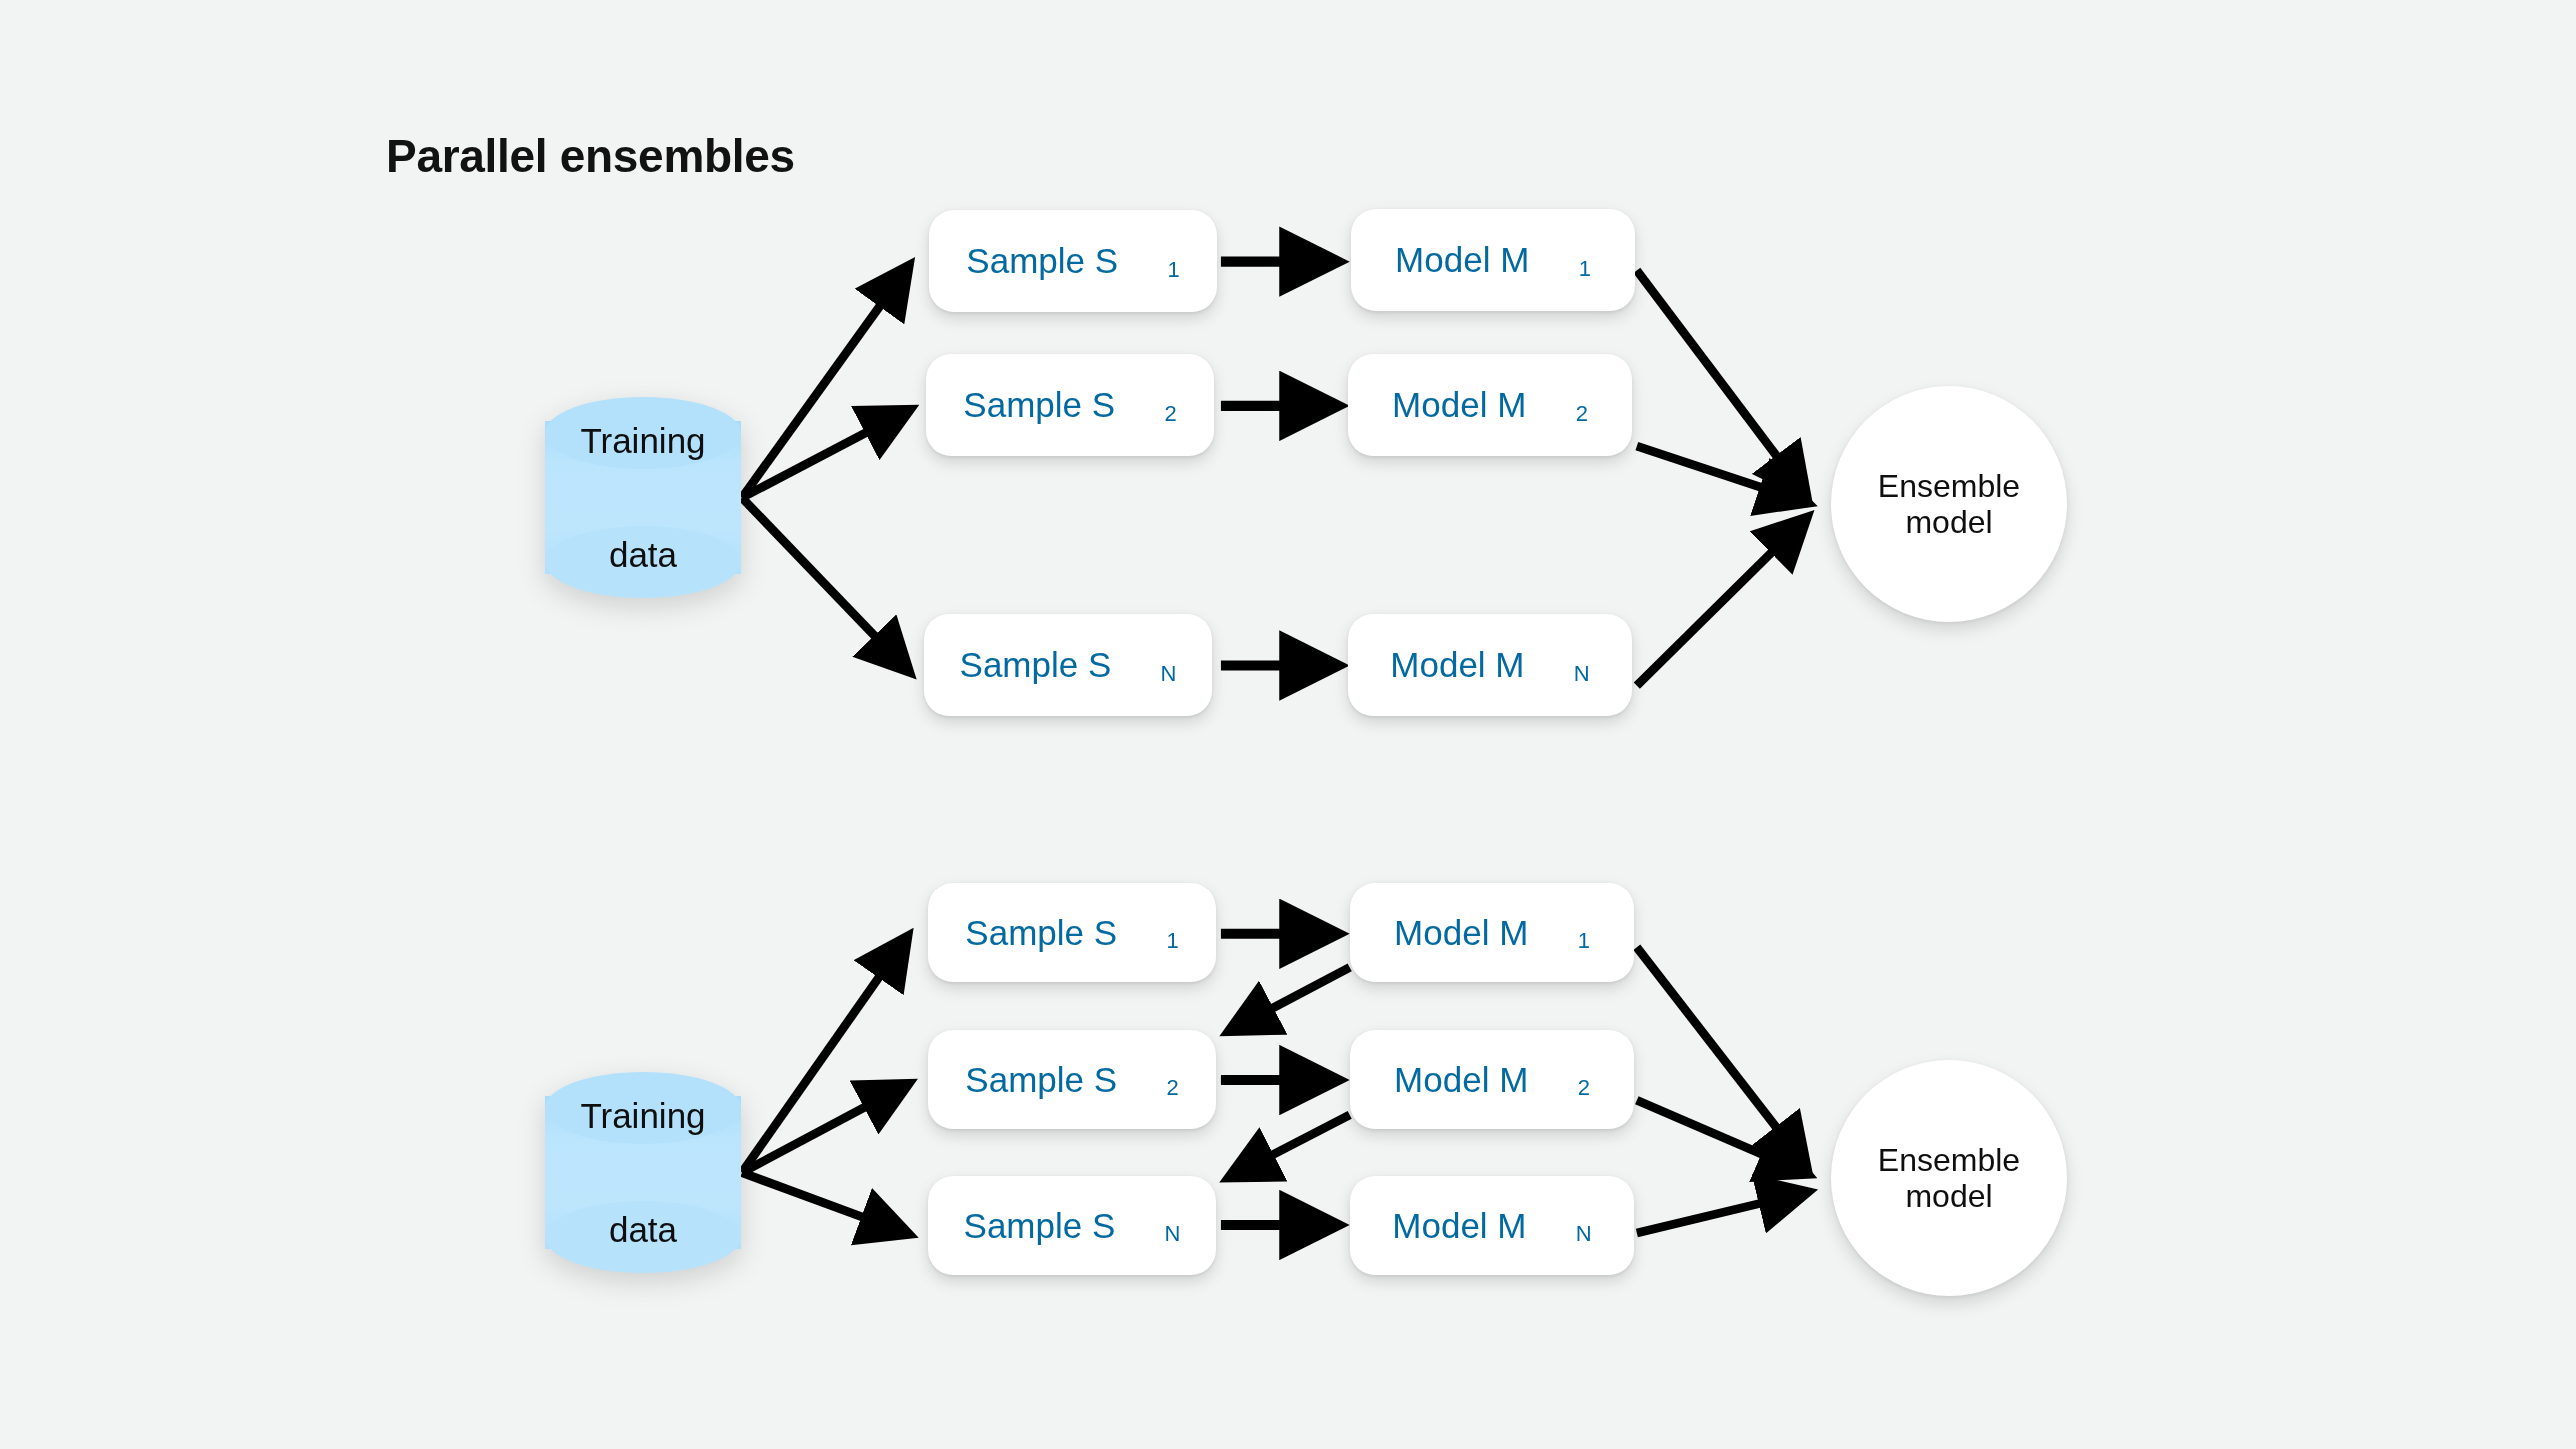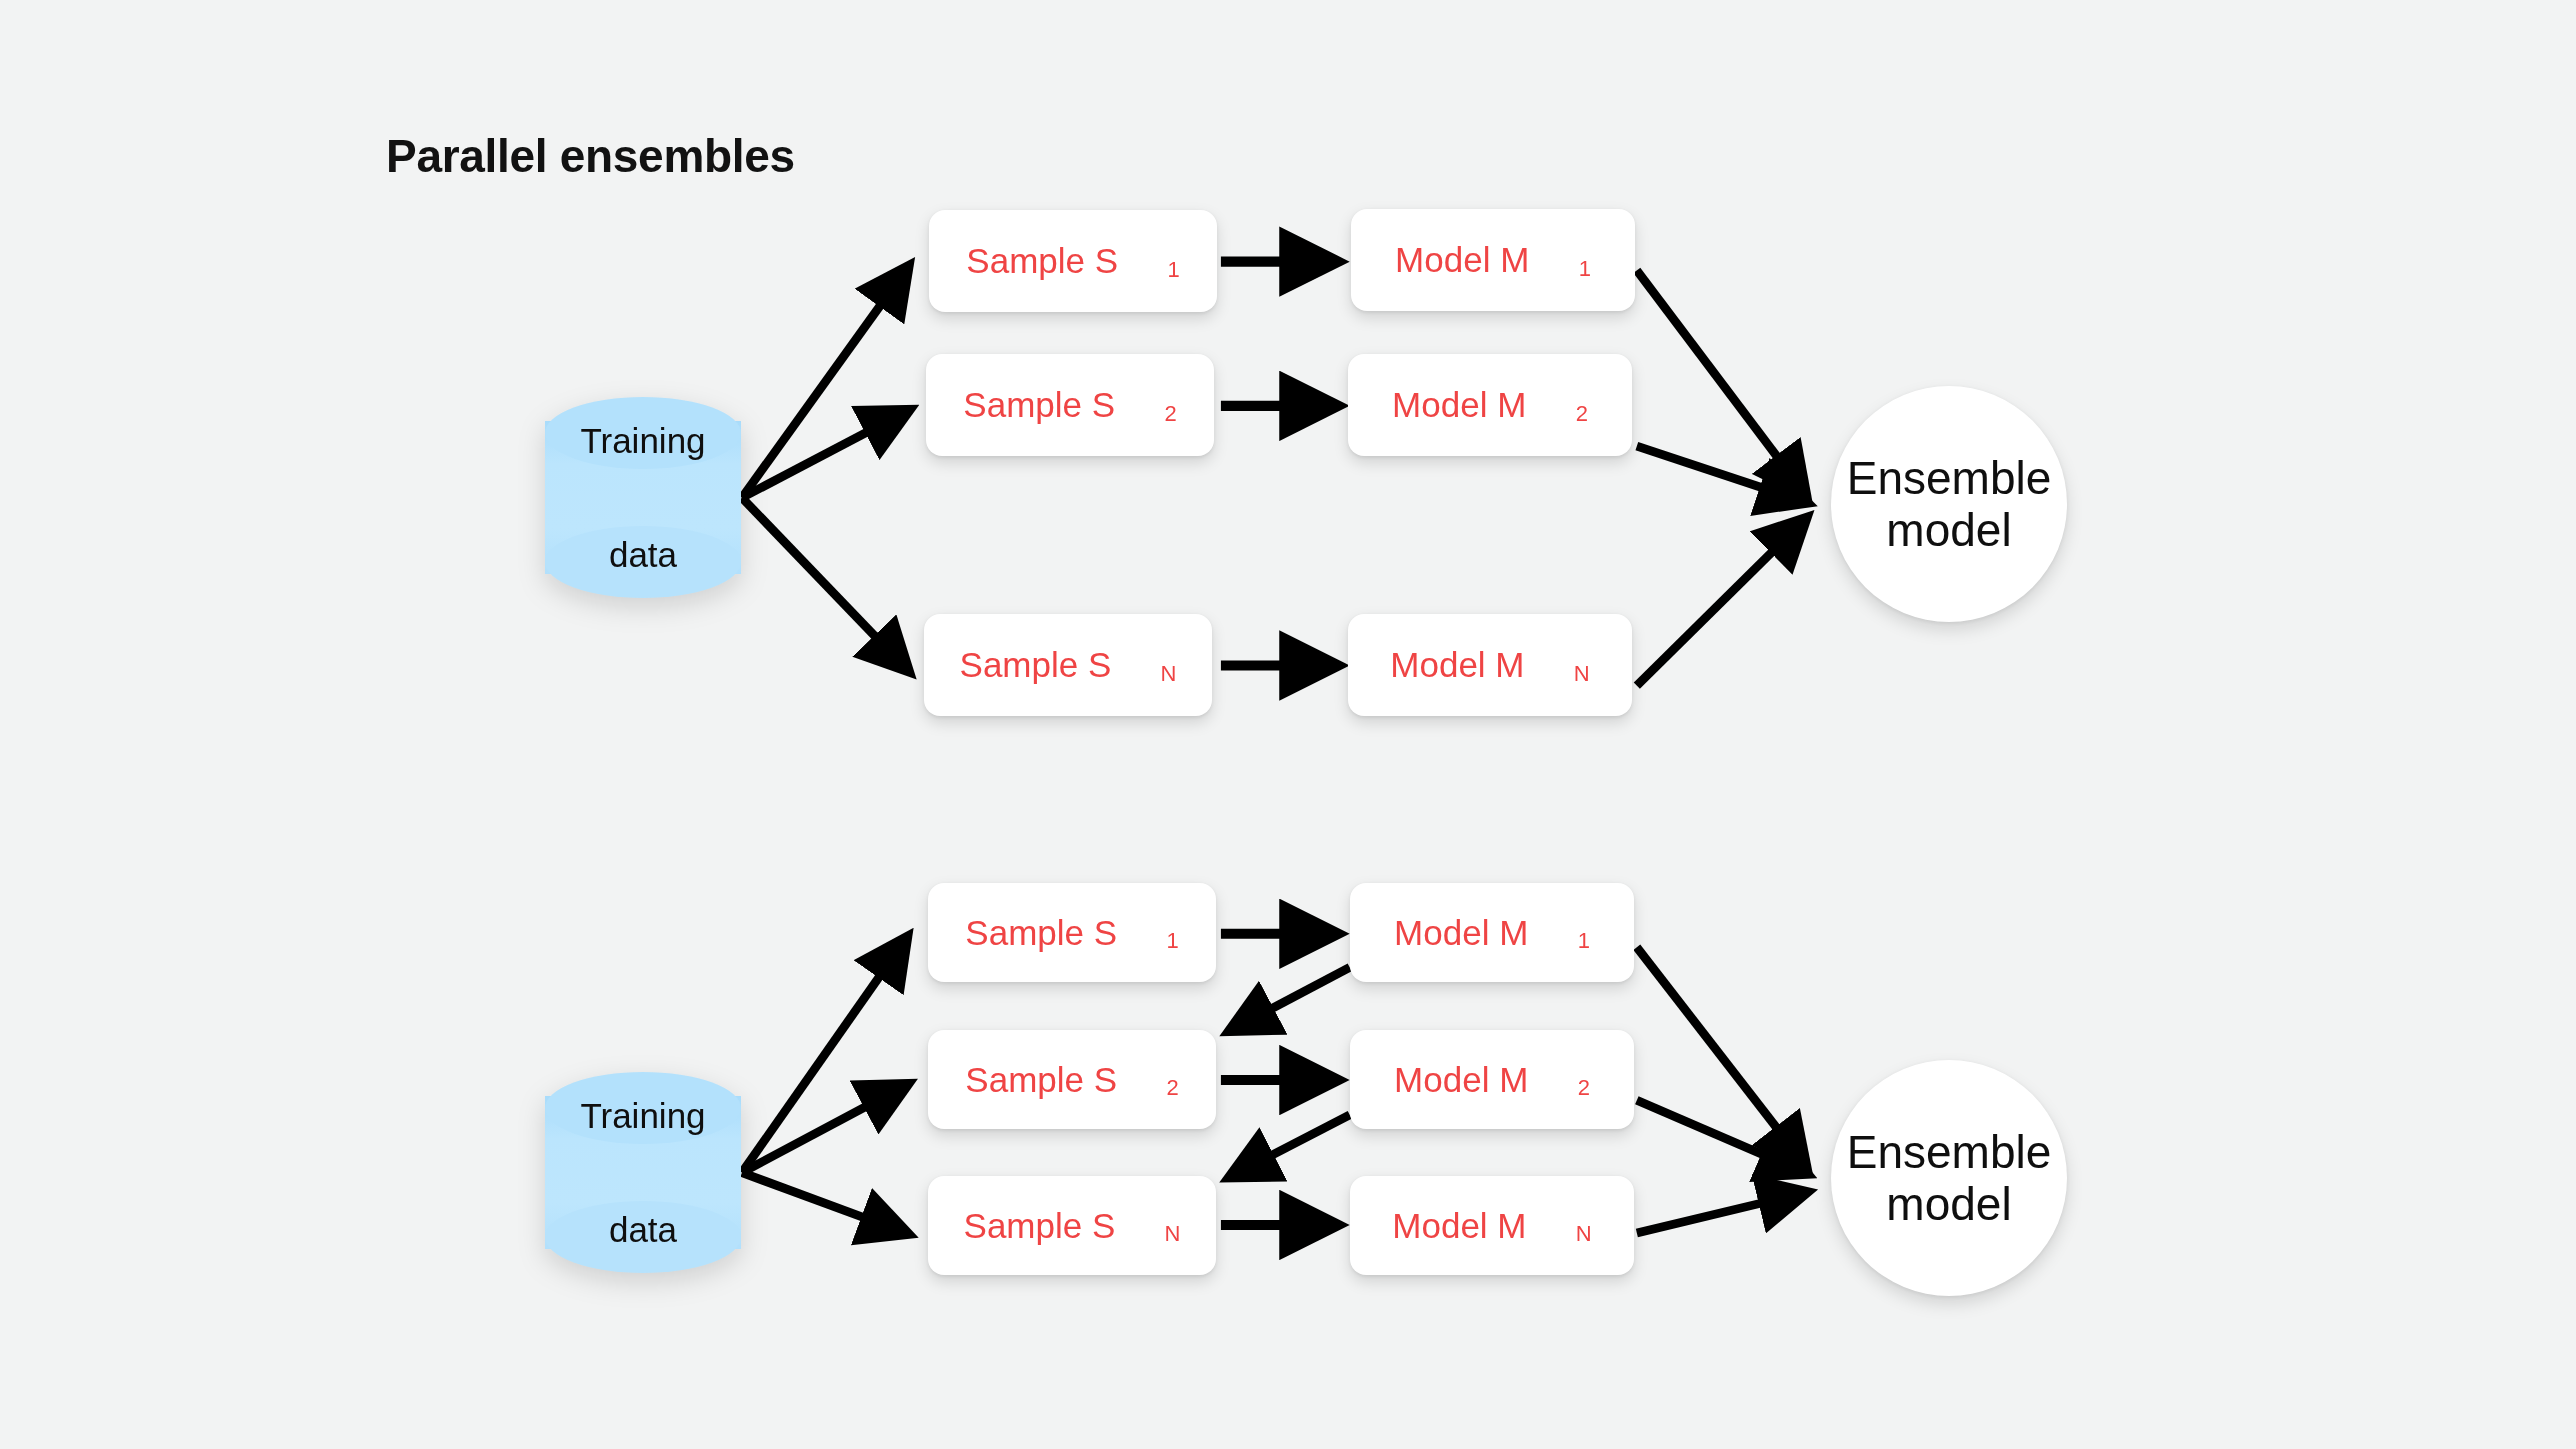--- a/index.html
+++ b/index.html
@@ -24,25 +24,25 @@
   #title-parallel{left:386px;top:129px;}
   #title-sequential{left:386px;top:804px;}
 
   
   .edges{position:absolute;left:0;top:0;width:2576px;height:1449px;pointer-events:none;}
 
   
   .node-box{
     position:absolute;
     background:#ffffff;
-    border-radius:16px;
+    border-radius:25px;
     box-shadow:0 6.7px 14.8px rgba(0,0,0,0.13), 0 1.3px 3.4px rgba(0,0,0,0.07);
     display:flex;align-items:center;justify-content:center;
     font-size:35px;
-    color:#ef4444;
+    color:#0369a1;
     white-space:nowrap;
     gap:48px;
   }
   .node-box sub{font-size:22px;vertical-align:baseline;position:relative;top:8.7px;padding-left:1.3px;}
 
   
   .cylinder{
     position:absolute;
     width:196px;height:201px;
     filter:drop-shadow(0 9.4px 13.4px rgba(0,0,0,0.14));
@@ -65,21 +65,21 @@
     font-size:35px;line-height:1.12;color:#0f0f0f;text-align:center;
   }
 
   
   .circle-node{
     position:absolute;
     width:236px;height:236px;border-radius:50%;
     background:#ffffff;
     box-shadow:0 8px 17.4px rgba(0,0,0,0.13), 0 1.3px 4px rgba(0,0,0,0.07);
     display:flex;flex-direction:column;align-items:center;justify-content:center;
-    font-size:46px;line-height:1.14;color:#0f0f0f;text-align:center;
+    font-size:32px;line-height:1.14;color:#0f0f0f;text-align:center;
   }
 </style>
 </head>
 <body>
 
 <div class="stage">
 
   <svg class="edges" viewBox="0 0 3840 2160" width="2576" height="1449">
     <defs>
       <marker id="ah" markerWidth="7" markerHeight="7" refX="5.4" refY="3.5" orient="auto" markerUnits="strokeWidth">

